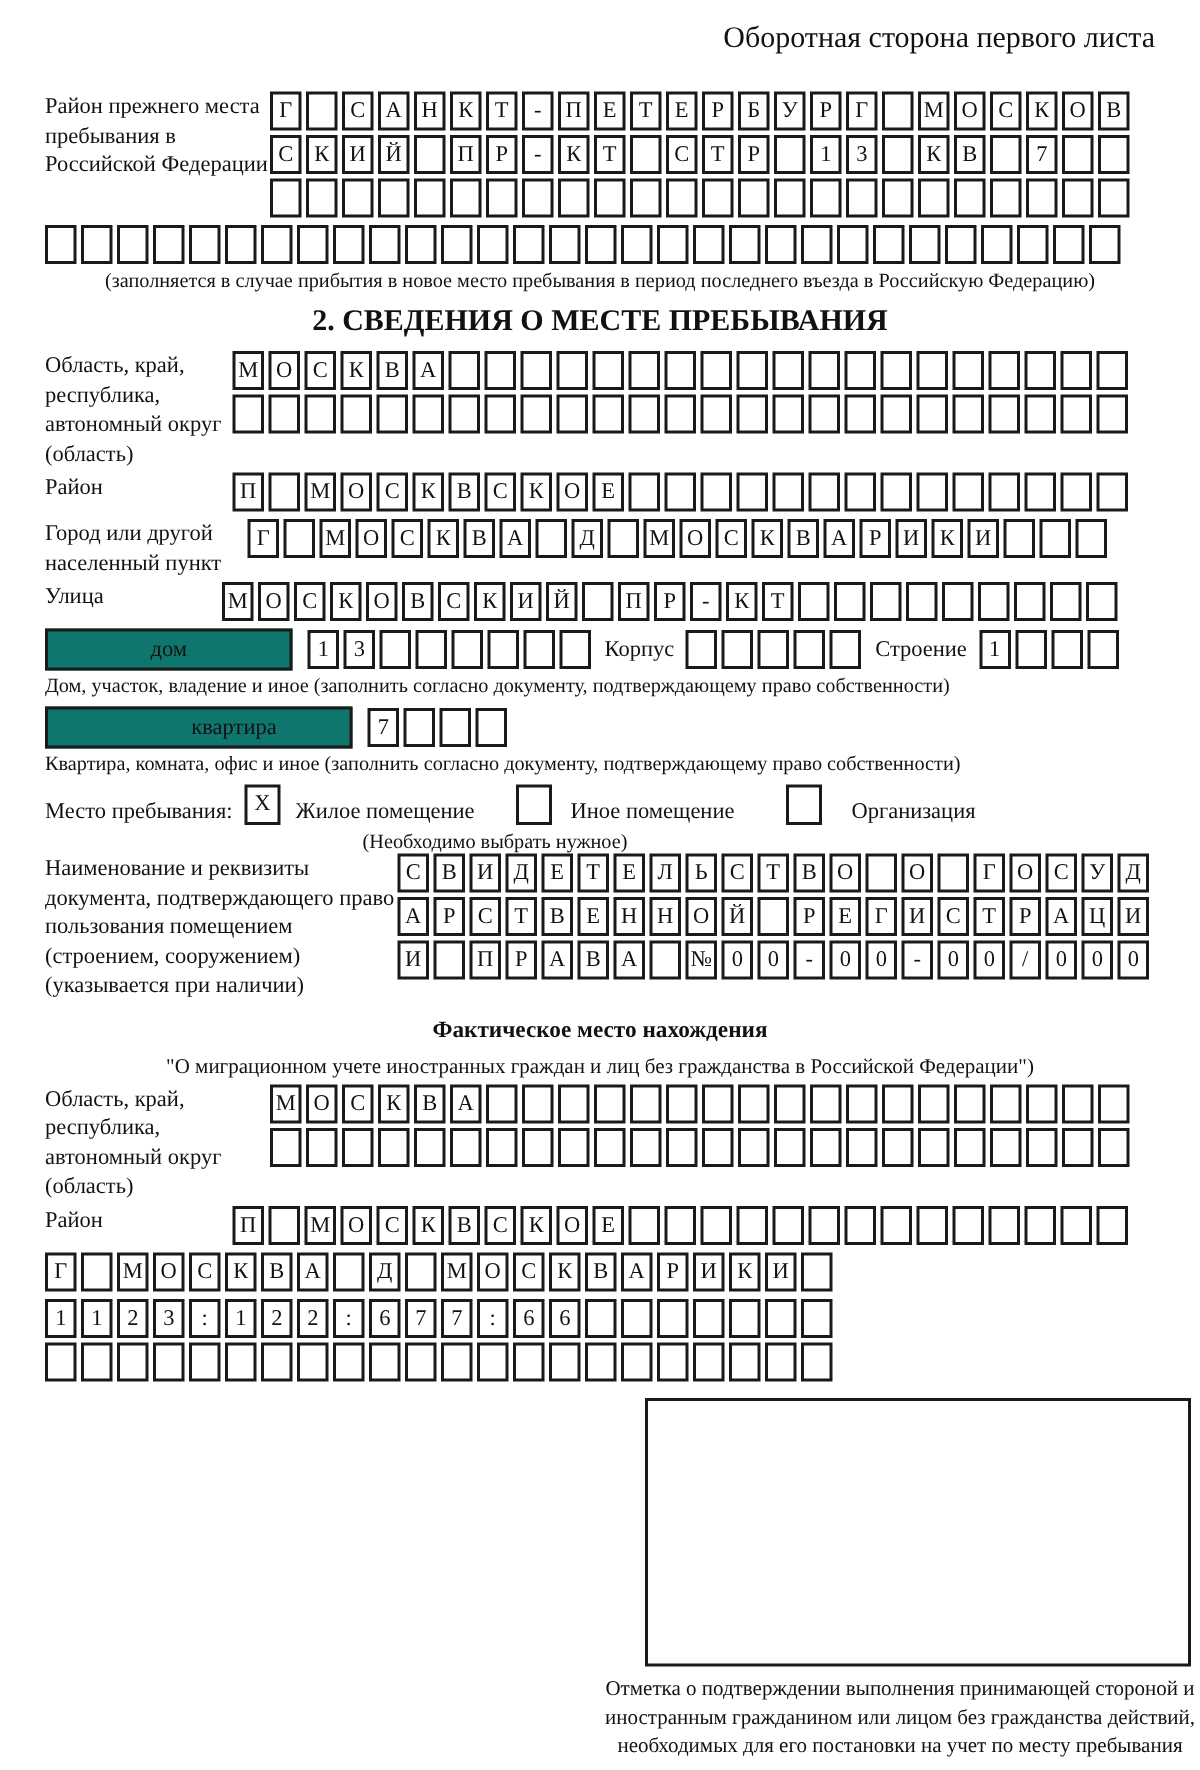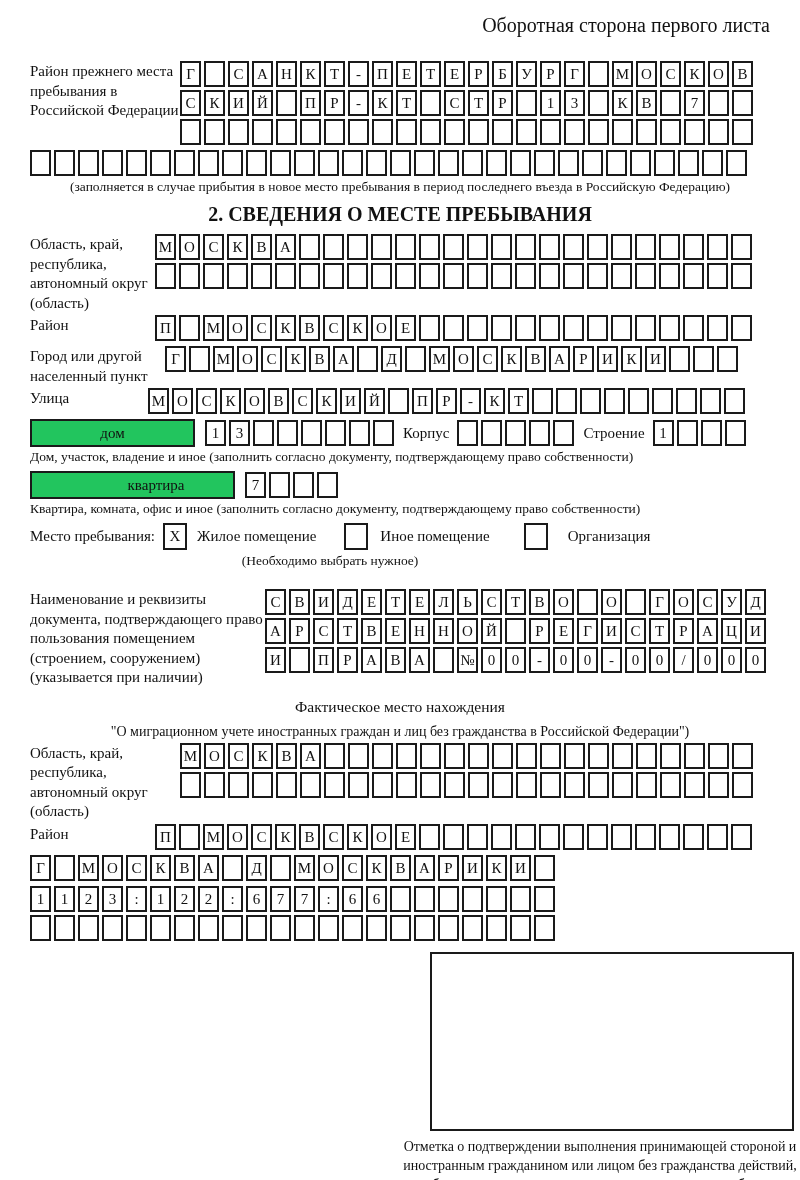--- a/index.html
+++ b/index.html
@@ -19,37 +19,37 @@
   .gridcol{flex:0 0 auto;}
 
   .gridrow{white-space:nowrap;height:26px;margin-bottom:3px;}
   .cell{display:inline-block;box-sizing:border-box;width:21px;height:26px;border:2px solid #1a1a1a;
         margin-right:3px;text-align:center;line-height:22px;font-size:15px;vertical-align:top;background:#fff;}
   .fullrow{margin-left:0;margin-top:1px;}
 
   .note{font-size:13.5px;margin:1px 0 6px 0;}
   .center{text-align:center;}
   .h2{font-size:20px;font-weight:bold;text-align:center;margin:8px 0 8px 0;}
-  .h3{font-size:15.5px;font-weight:normal;text-align:center;margin:10px 0 8px 0;}
+  .h3{font-size:15.5px;font-weight:bold;text-align:center;margin:10px 0 8px 0;}
 
   .houserow{display:flex;align-items:center;margin:2px 0 2px 0;}
   .widebox{box-sizing:border-box;height:28px;border:2px solid #1a1a1a;text-align:center;
-           line-height:24px;font-size:15px;margin-right:10px;background:#22c55e;}
+           line-height:24px;font-size:15px;margin-right:10px;background:#0f766e;}
   .bw165{width:165px;}
   .bw205{width:205px;padding-left:47px;}
   .inlinelabel{font-size:15px;margin:0 8px 0 6px;}
   .houserow .gridrow{margin-bottom:0;}
 
-  .stayrow{display:flex;align-items:center;margin:6px 0 2px 0;font-size:15px;}
+  .stayrow{display:flex;align-items:flex-end;margin:6px 0 2px 0;font-size:15px;}
   .checkbox{display:inline-block;box-sizing:border-box;width:24px;height:27px;border:2px solid #1a1a1a;
             text-align:center;line-height:23px;font-size:15px;background:#fff;}
   .cb1{margin:0 10px 0 8px;}
   .cb2{margin:0 12px 0 28px;}
   .cb3{margin:0 20px 0 34px;}
-  .staynote{margin-left:150px;width:300px;text-align:center;margin-top:3px;margin-bottom:20px;}
+  .staynote{margin-left:150px;width:300px;text-align:center;margin-top:3px;margin-bottom:0;}
 
   .lawnote{font-size:14px;text-align:center;margin:0 0 3px 0;}
   .stampbox{width:360px;height:175px;border:2px solid #1a1a1a;margin:8px 0 6px 400px;background:#fff;}
   .stampnote{margin-left:370px;width:400px;text-align:center;font-size:14px;line-height:19px;}
 </style>
 </head>
 <body>
 
 <div class="page">
 

